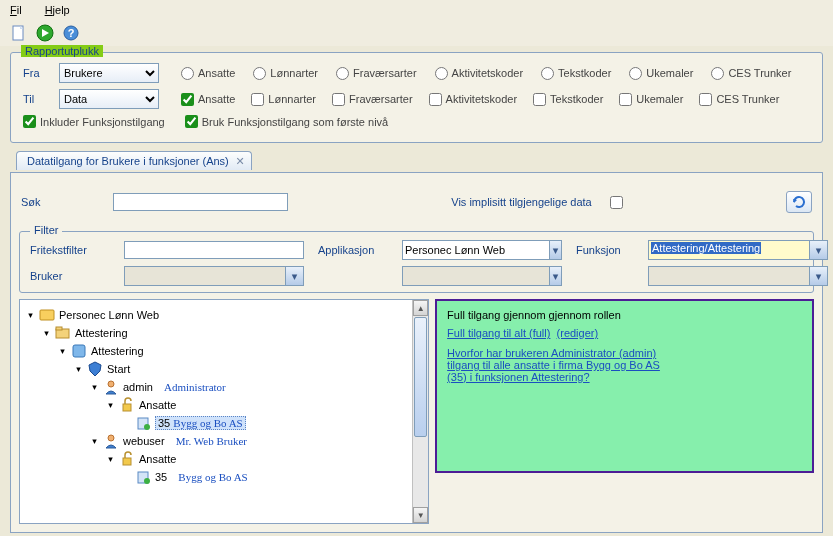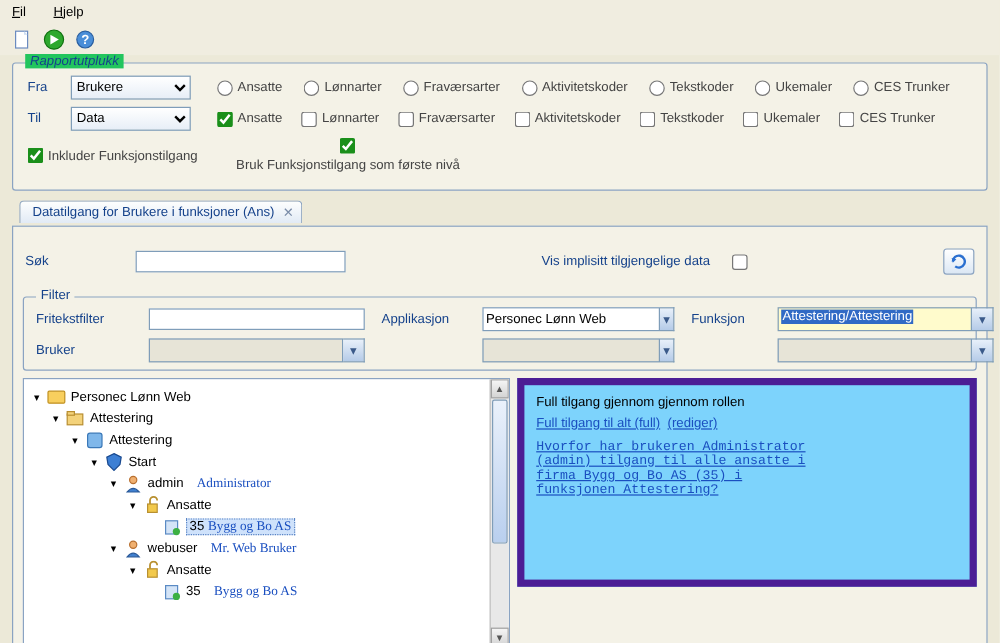--- a/index.html
+++ b/index.html
@@ -6,21 +6,21 @@
 body { background: #ece9d8; width: 833px; height: 536px; overflow: hidden; }
 
 .menubar { display: flex; gap: 23px; padding: 4px 10px; background: #f0ede0; }
 .menubar span { cursor: pointer; }
 .menubar span u { text-decoration: underline; }
 
 .toolbar { display: flex; gap: 8px; padding: 4px 10px; background: #f0ede0; align-items: center; }
 .toolbar .btn { width: 18px; height: 18px; display: flex; align-items: center; justify-content: center; cursor: pointer; }
 
 .groupbox { border: 1px solid #8aa3c2; margin: 6px 10px; border-radius: 3px; background: #f4f2e7; position: relative; }
-.groupbox .legend { position: absolute; top: -8px; left: 10px; background: #22c55e; padding: 0 4px; color: #15428b; font-size: 11px; font-style: italic; }
+.groupbox .legend { position: absolute; top: -8px; left: 10px; background: #84cc16; padding: 0 4px; color: #15428b; font-size: 11px; }
 .innerpad { padding: 10px 12px 8px 12px; }
 
 .row { display: flex; align-items: center; gap: 8px; margin-bottom: 6px; }
 .label { width: 28px; color: #15428b; }
 select.combo { width: 100px; height: 20px; border: 1px solid #7f9db9; background: linear-gradient(#fff,#e7eef7); }
 
 .radiogrp { display: flex; gap: 18px; margin-left: 14px; }
 .radiogrp label, .checkgrp label { display: flex; align-items: center; gap: 4px; color: #444; }
 .checkgrp { display: flex; gap: 16px; margin-left: 14px; }
 input[type=radio], input[type=checkbox] { width: 13px; height: 13px; accent-color: #1a8f1a; }
@@ -43,21 +43,21 @@
 .filtergrid .fl { color: #15428b; }
 .filtergrid input[type=text] { height: 18px; border: 1px solid #7f9db9; width: 100%; }
 .ddwrap { display: flex; width: 100%; }
 .ddwrap input { flex: 1; height: 20px; border: 1px solid #7f9db9; padding: 0 2px; }
 .ddwrap .arrow { width: 18px; height: 20px; border: 1px solid #7f9db9; border-left: none; background: linear-gradient(#e8f0fa,#b5cbe8); display: flex; align-items: center; justify-content: center; color: #3b5a8a; cursor: pointer; }
 .dddisabled input { background: #e7e4d7; }
 .selected-text { background: #316ac5; color: #fff; padding: 0 1px; }
 
 .split { display: flex; margin: 0 8px 8px 8px; gap: 6px; }
 .treewrap { flex: 1.15; border: 1px solid #8aa3c2; background: #fff; height: 225px; position: relative; overflow: hidden; }
-.detailwrap { flex: 1; border: 6px solid #4c1d95; background: #7dd3fc; height: 174px; padding: 8px 10px; }
+.detailwrap { flex: 1; border: 2px solid #4c1d95; background: #86efac; height: 174px; padding: 8px 10px; }
 .vscroll { position: absolute; right: 0; top: 0; bottom: 0; width: 16px; background: #e8e8e8; border-left: 1px solid #c0c0c0; }
 .vscroll .arrowbtn { height: 16px; background: linear-gradient(#f5f5f5,#d4d4d4); border: 1px solid #a0a0a0; display: flex; align-items: center; justify-content: center; font-size: 8px; color: #555; }
 .vscroll .thumb { position: absolute; left: 1px; right: 1px; background: linear-gradient(#eaf1fb,#b9cfee); border: 1px solid #7f9db9; border-radius: 2px; }
 
 .tree { padding: 6px 4px; }
 .node { display: flex; align-items: center; gap: 4px; padding: 1px 0; white-space: nowrap; }
 .toggle { width: 9px; height: 9px; display: inline-flex; align-items: center; justify-content: center; font-size: 9px; color: #000; cursor: pointer; }
 .icon { width: 16px; height: 16px; display: inline-flex; align-items: center; justify-content: center; }
 .link { color: #1a4fc0; cursor: pointer; font-family: Liberation Serif, serif; }
 .treesel { background: #cfe2fb; border: 1px dotted #5a84c4; padding: 0 2px; }
@@ -166,21 +166,21 @@
             <input type="checkbox" style="">
             <span>CES Trunker</span>
           </label>
       </div>
     </div>
     <div class="row">
       <label style="display:flex;align-items:center;gap:4px;color:#444;">
           <input type="checkbox" checked="" style="">
           <span>Inkluder Funksjonstilgang</span>
         </label>
-      <label style="display:flex;align-items:center;gap:4px;color:#444;margin-left:24px;flex-direction:column;">
+      <label style="display:flex;align-items:center;gap:4px;color:#444;margin-left:12px;">
           <input type="checkbox" checked="" style="">
           <span>Bruk Funksjonstilgang som første nivå</span>
         </label>
     </div>
   </div>
 </div>
 
 <div class="tabbar">
   <div class="tab">
     <span>Datatilgang for Brukere i funksjoner (Ans)</span>
@@ -332,17 +332,17 @@
         <div class="arrowbtn">▲</div>
         <div class="thumb" style="top:17px;height:120px;"></div>
         <div class="arrowbtn" style="position:absolute;bottom:0;left:0;right:0;">▼</div>
       </div>
     </div>
 
     <div class="detailwrap">
       <div class="title">Full tilgang gjennom gjennom rollen</div>
       <div><a>Full tilgang til alt (full)</a>&nbsp;&nbsp;<a>(rediger)</a></div>
       <div class="gap"></div>
-      <div><a style="display:inline-block;max-width:230px;font-family:Liberation Mono, monospace;">Hvorfor har brukeren Administrator (admin) tilgang til alle ansatte i firma Bygg og Bo AS (35) i funksjonen Attestering?</a></div>
+      <div><a style="display:inline-block;max-width:230px;">Hvorfor har brukeren Administrator (admin) tilgang til alle ansatte i firma Bygg og Bo AS (35) i funksjonen Attestering?</a></div>
     </div>
   </div>
 
 </div>
 
 </body></html>

